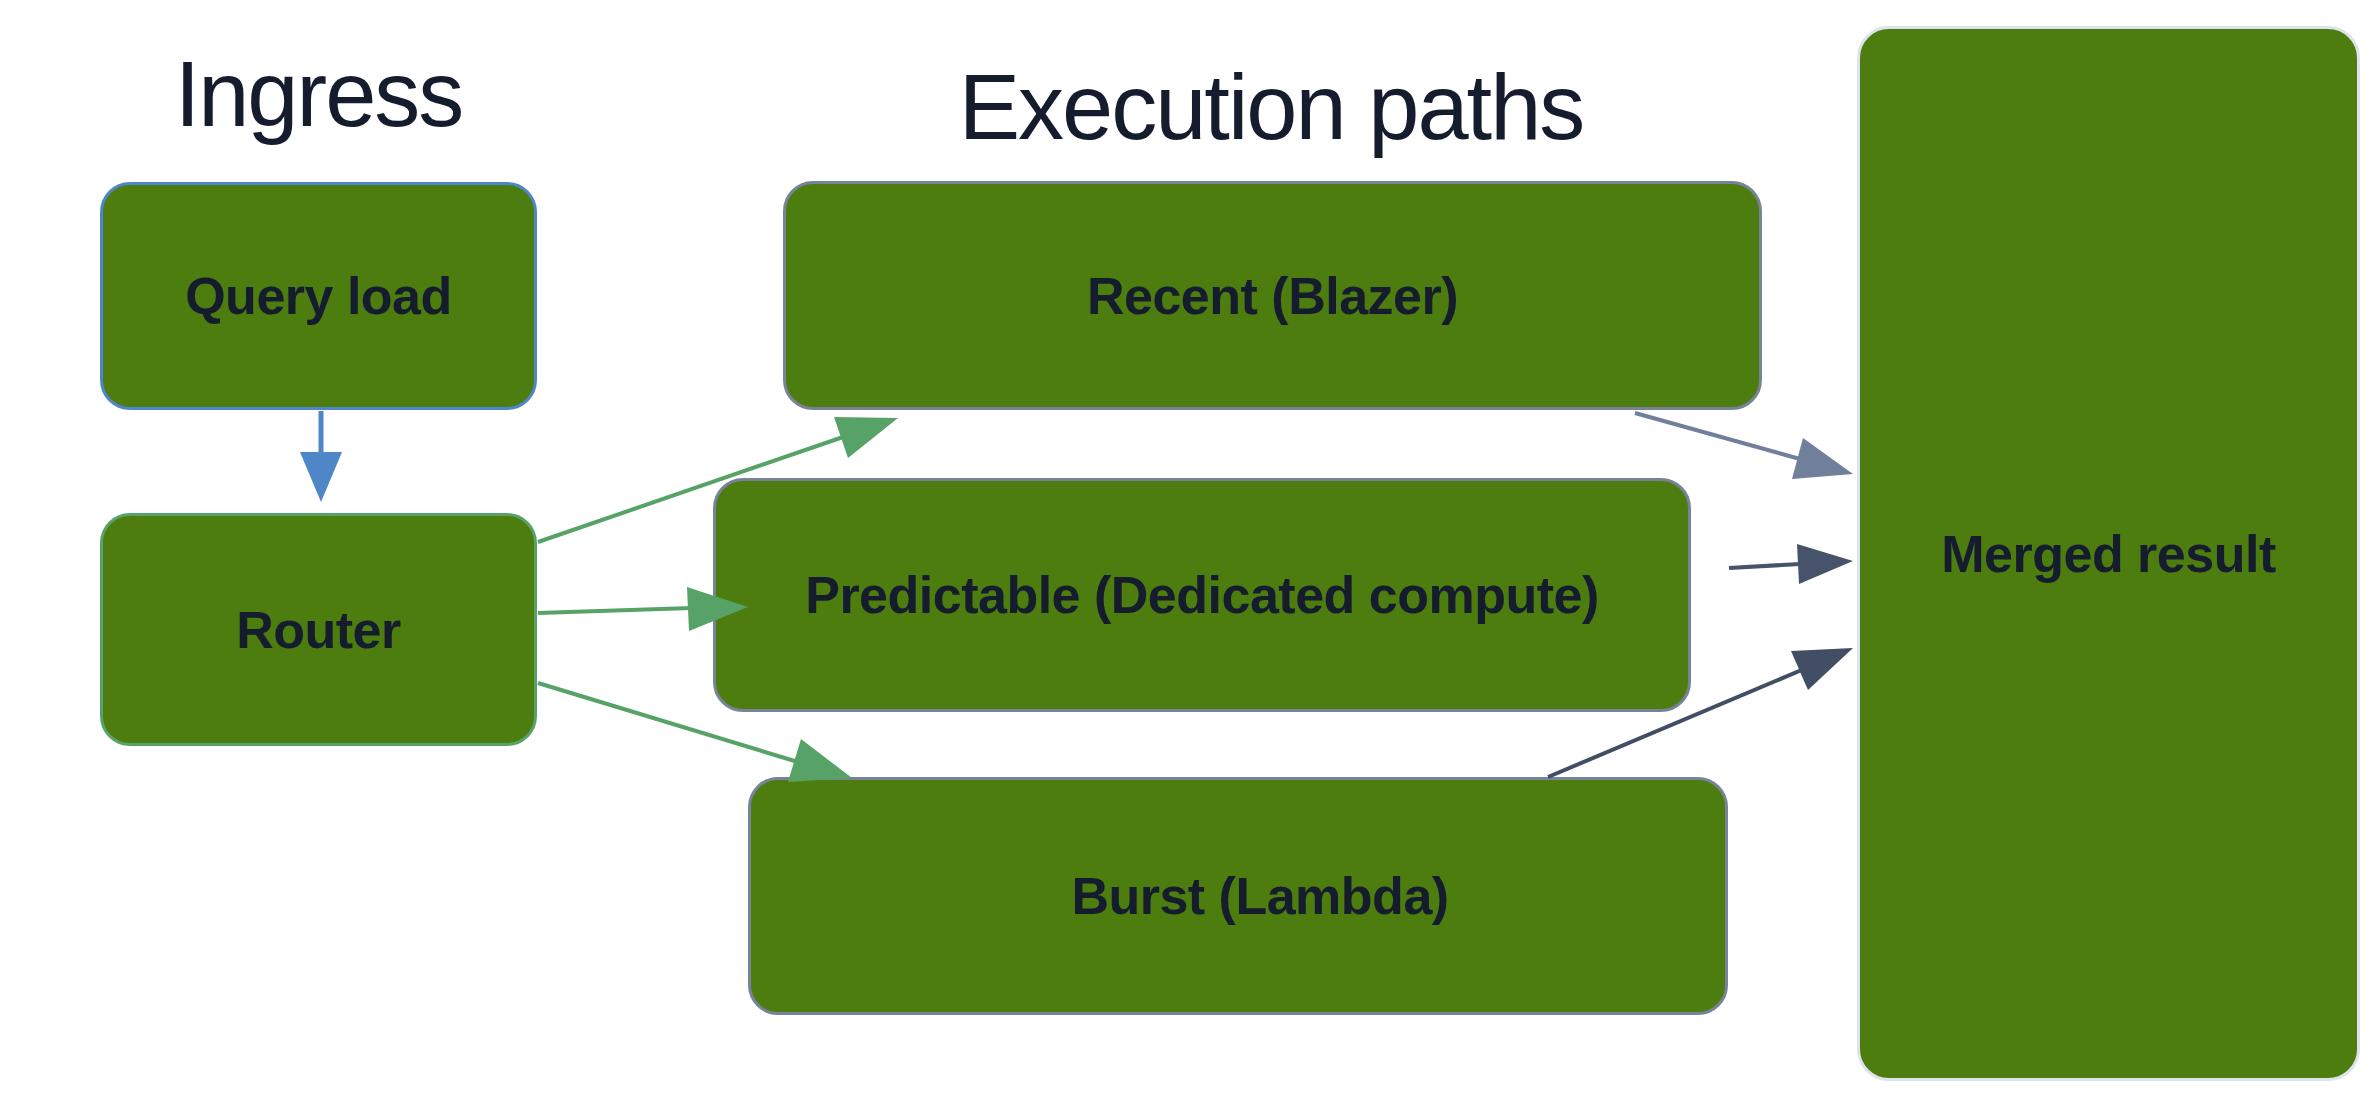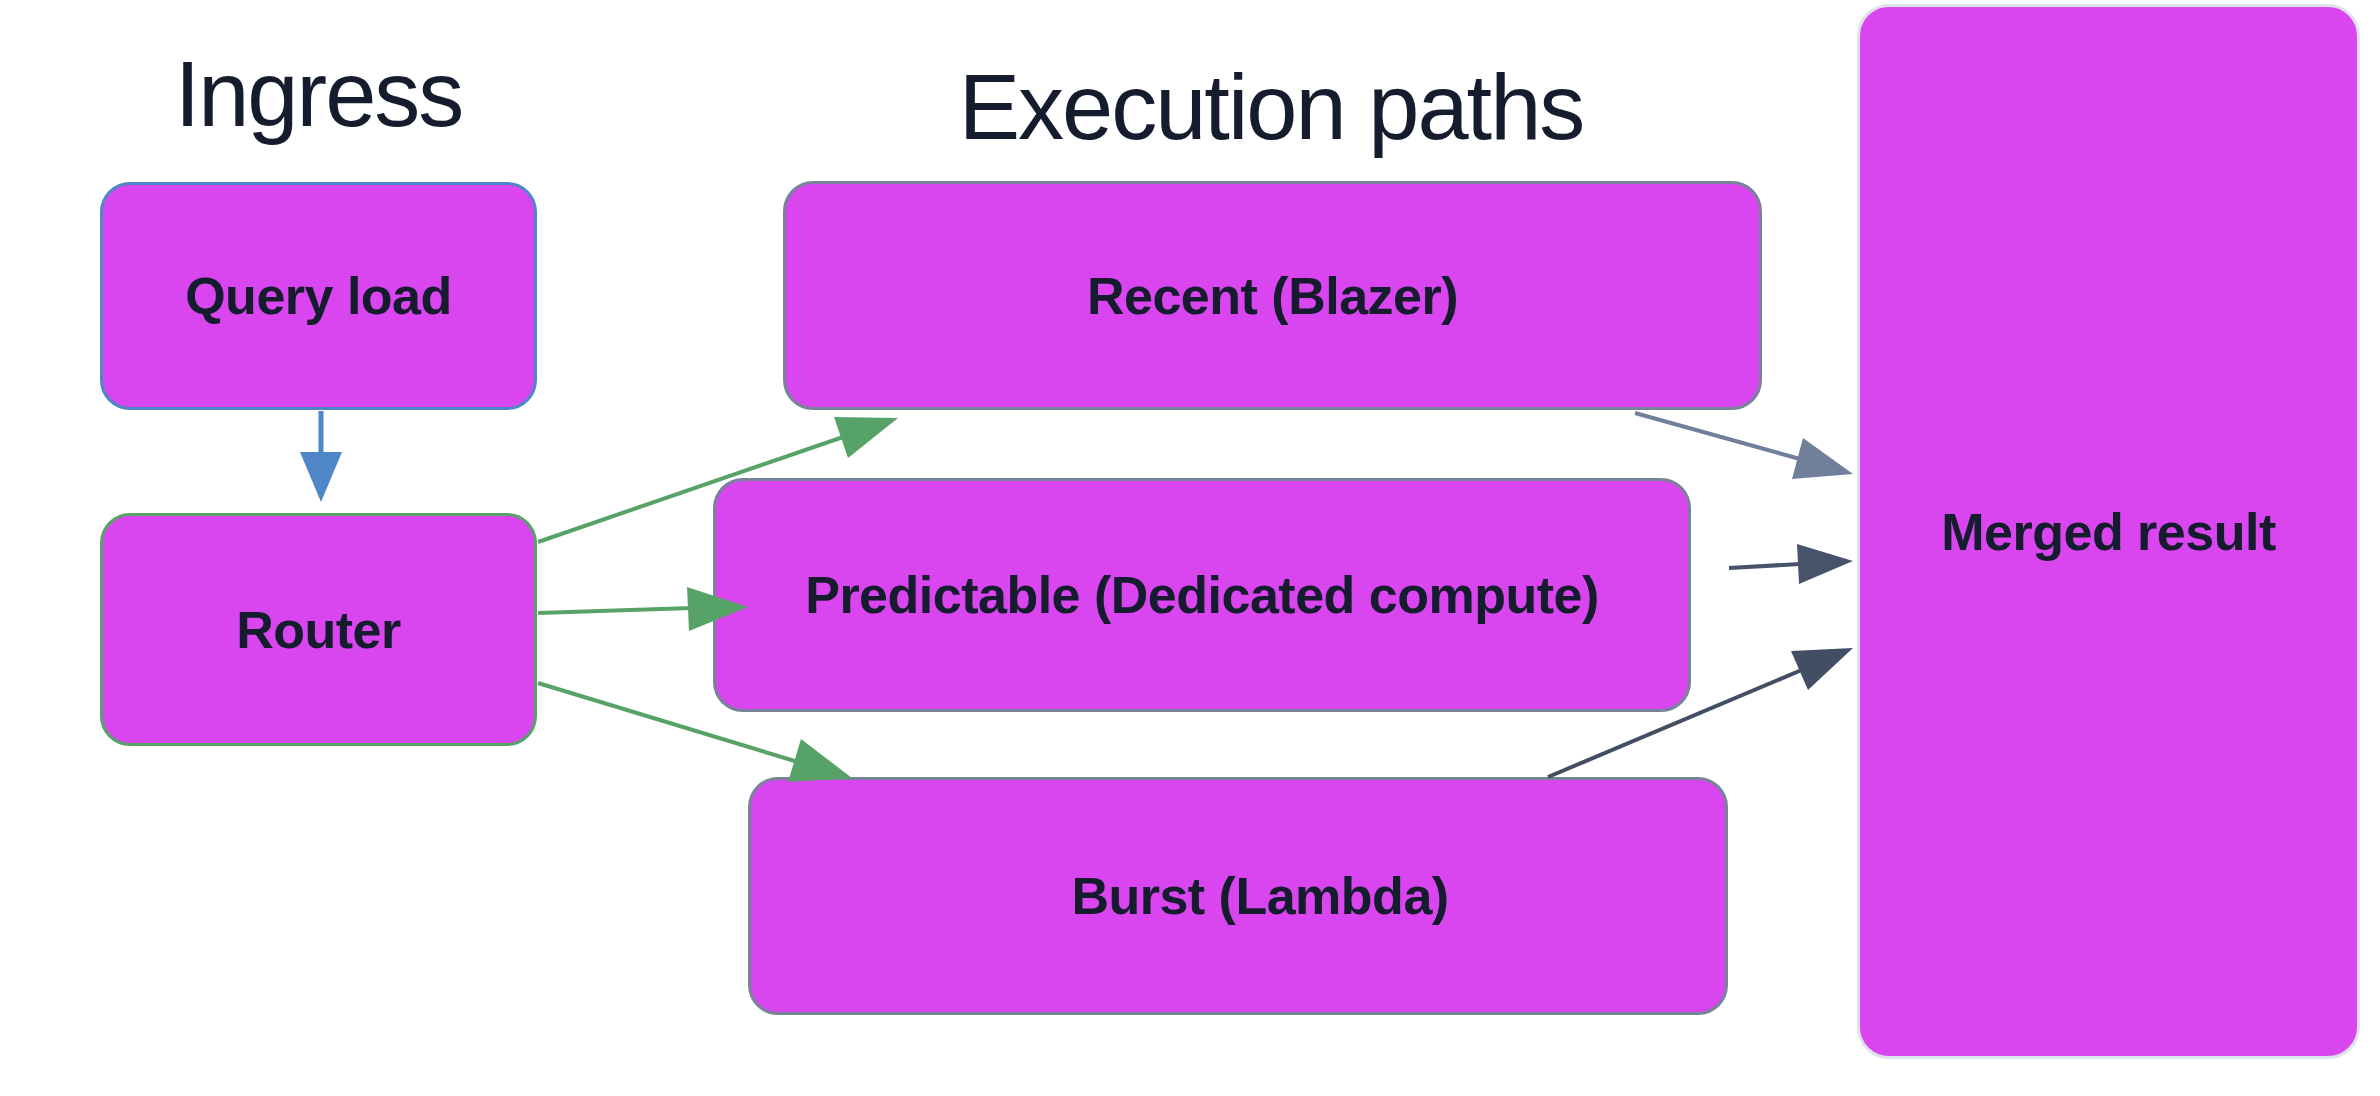--- a/index.html
+++ b/index.html
@@ -22,39 +22,39 @@
     font-weight: 400;
     letter-spacing: -2px;
     line-height: 1.0;
     white-space: nowrap;
   }
   .title-ingress { left: 100px; width: 437px; }
   .title-execution { left: 782px; width: 978px; margin-top: 13px; }
   .node {
     position: absolute;
     box-sizing: border-box;
-    background: #d946ef;
+    background: #4d7c0f;
     border: 3px solid #888888; 
     border-radius: 30px;
     display: flex;
     align-items: center;
     justify-content: center;
   }
   .node-label {
     font-size: 52px;
     font-weight: bold;
     letter-spacing: -0.5px;
     white-space: nowrap;
   }
   .node-query    { left: 100px;  top: 182px; width: 437px; height: 228px; }
   .node-router   { left: 100px;  top: 500px; width: 437px; height: 233px; }
   .node-recent   { left: 783px;  top: 181px; width: 979px; height: 229px; }
   .node-predict  { left: 713px;  top: 478px; width: 978px; height: 234px; }
   .node-burst    { left: 748px;  top: 777px; width: 980px; height: 238px; }
-  .node-merged   { left: 1857px; top: 4px;  width: 503px; height: 1055px; border-radius: 32px; }
+  .node-merged   { left: 1857px; top: 26px;  width: 503px; height: 1055px; border-radius: 32px; }
   .edges-layer {
     position: absolute;
     left: 0; top: 0;
     width: 2380px;
     height: 1096px;
     pointer-events: none;
   }
 </style>
 </head>
 <body>

